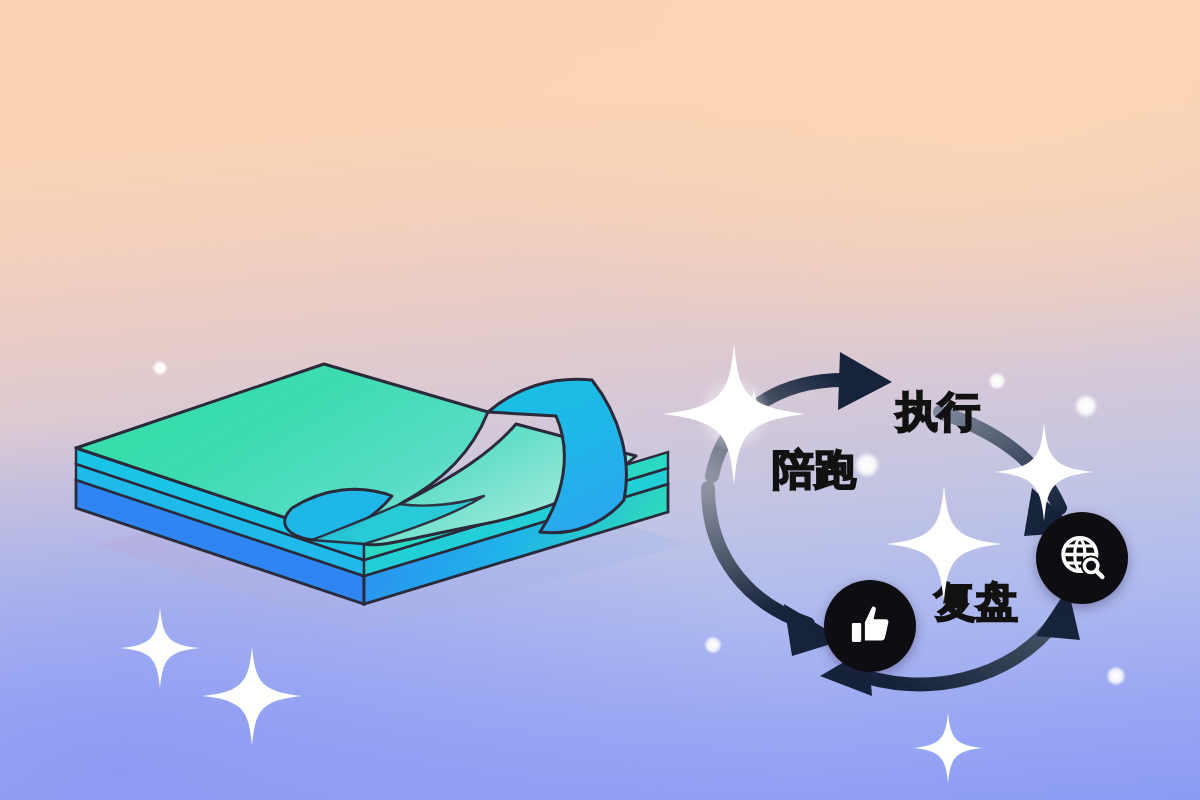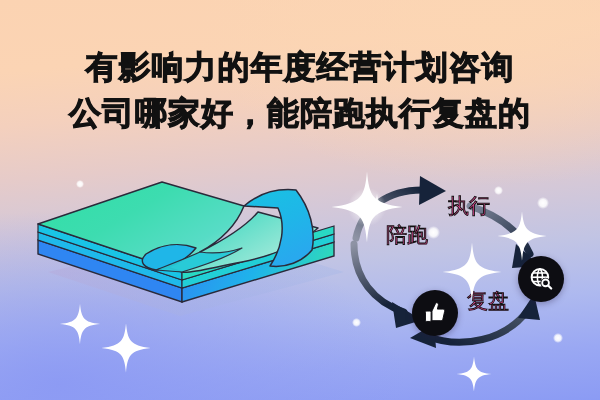--- a/index.html
+++ b/index.html
@@ -74,23 +74,23 @@
     position: absolute;
     left: 330px;
     top: 168px;
     width: 270px;
     height: 190px;
     z-index: 25;
   }
   .flow-label {
     position: absolute;
     font-family: "Liberation Sans", "DejaVu Sans", sans-serif;
-    font-weight: normal;
+    font-weight: bold;
     font-size: 21px;
-    color: #ec4899;
+    color: #404040;
     -webkit-text-stroke: 0.9px #111111;
     white-space: nowrap;
     z-index: 34;
   }
   .lbl-peipao { left: 18px;  top: 53px; padding-left: 38px; }
   .lbl-zhixing { left: 118px; top: 24px; }
   .lbl-fupan  { left: 120px; top: 119px; margin-left: 17px; }
 
   .node {
     position: absolute;
@@ -171,24 +171,20 @@
     <path d="M50 12 C53 39 57 47 88 50 C57 53 53 61 50 88 C47 61 43 53 12 50 C43 47 47 39 50 12 Z" fill="#ffffff" opacity="0.85"></path>
   </svg>
 
   <div class="dot" style="left:427px; top:226px; width:13px; height:13px;"></div>
   <div class="dot" style="left:537px; top:197px; width:12px; height:12px;"></div>
   <div class="dot" style="left:494px; top:186px; width:9px;  height:9px;"></div>
   <div class="dot" style="left:553px; top:333px; width:10px; height:10px;"></div>
   <div class="dot" style="left:352px; top:318px; width:9px;  height:9px;"></div>
   <div class="dot" style="left:76px;  top:180px; width:8px;  height:8px;"></div>
 
-  <div class="title-block">
-    <div class="title-line">有影响力的年度经营计划咨询</div>
-    <div class="title-line">公司哪家好，能陪跑执行复盘的</div>
-  </div>
 
   <svg class="sheet-illo" viewBox="0 0 340 180" xmlns="http://www.w3.org/2000/svg">
     <defs>
       <linearGradient id="gTop" x1="0" y1="0" x2="1" y2="0.55">
         <stop offset="0%" stop-color="#2fe0a4"></stop>
         <stop offset="40%" stop-color="#3ddcb0"></stop>
         <stop offset="72%" stop-color="#57dcc6"></stop>
         <stop offset="100%" stop-color="#9be8d8"></stop>
       </linearGradient>
       <linearGradient id="gCurl" x1="0" y1="0" x2="0.4" y2="1">

